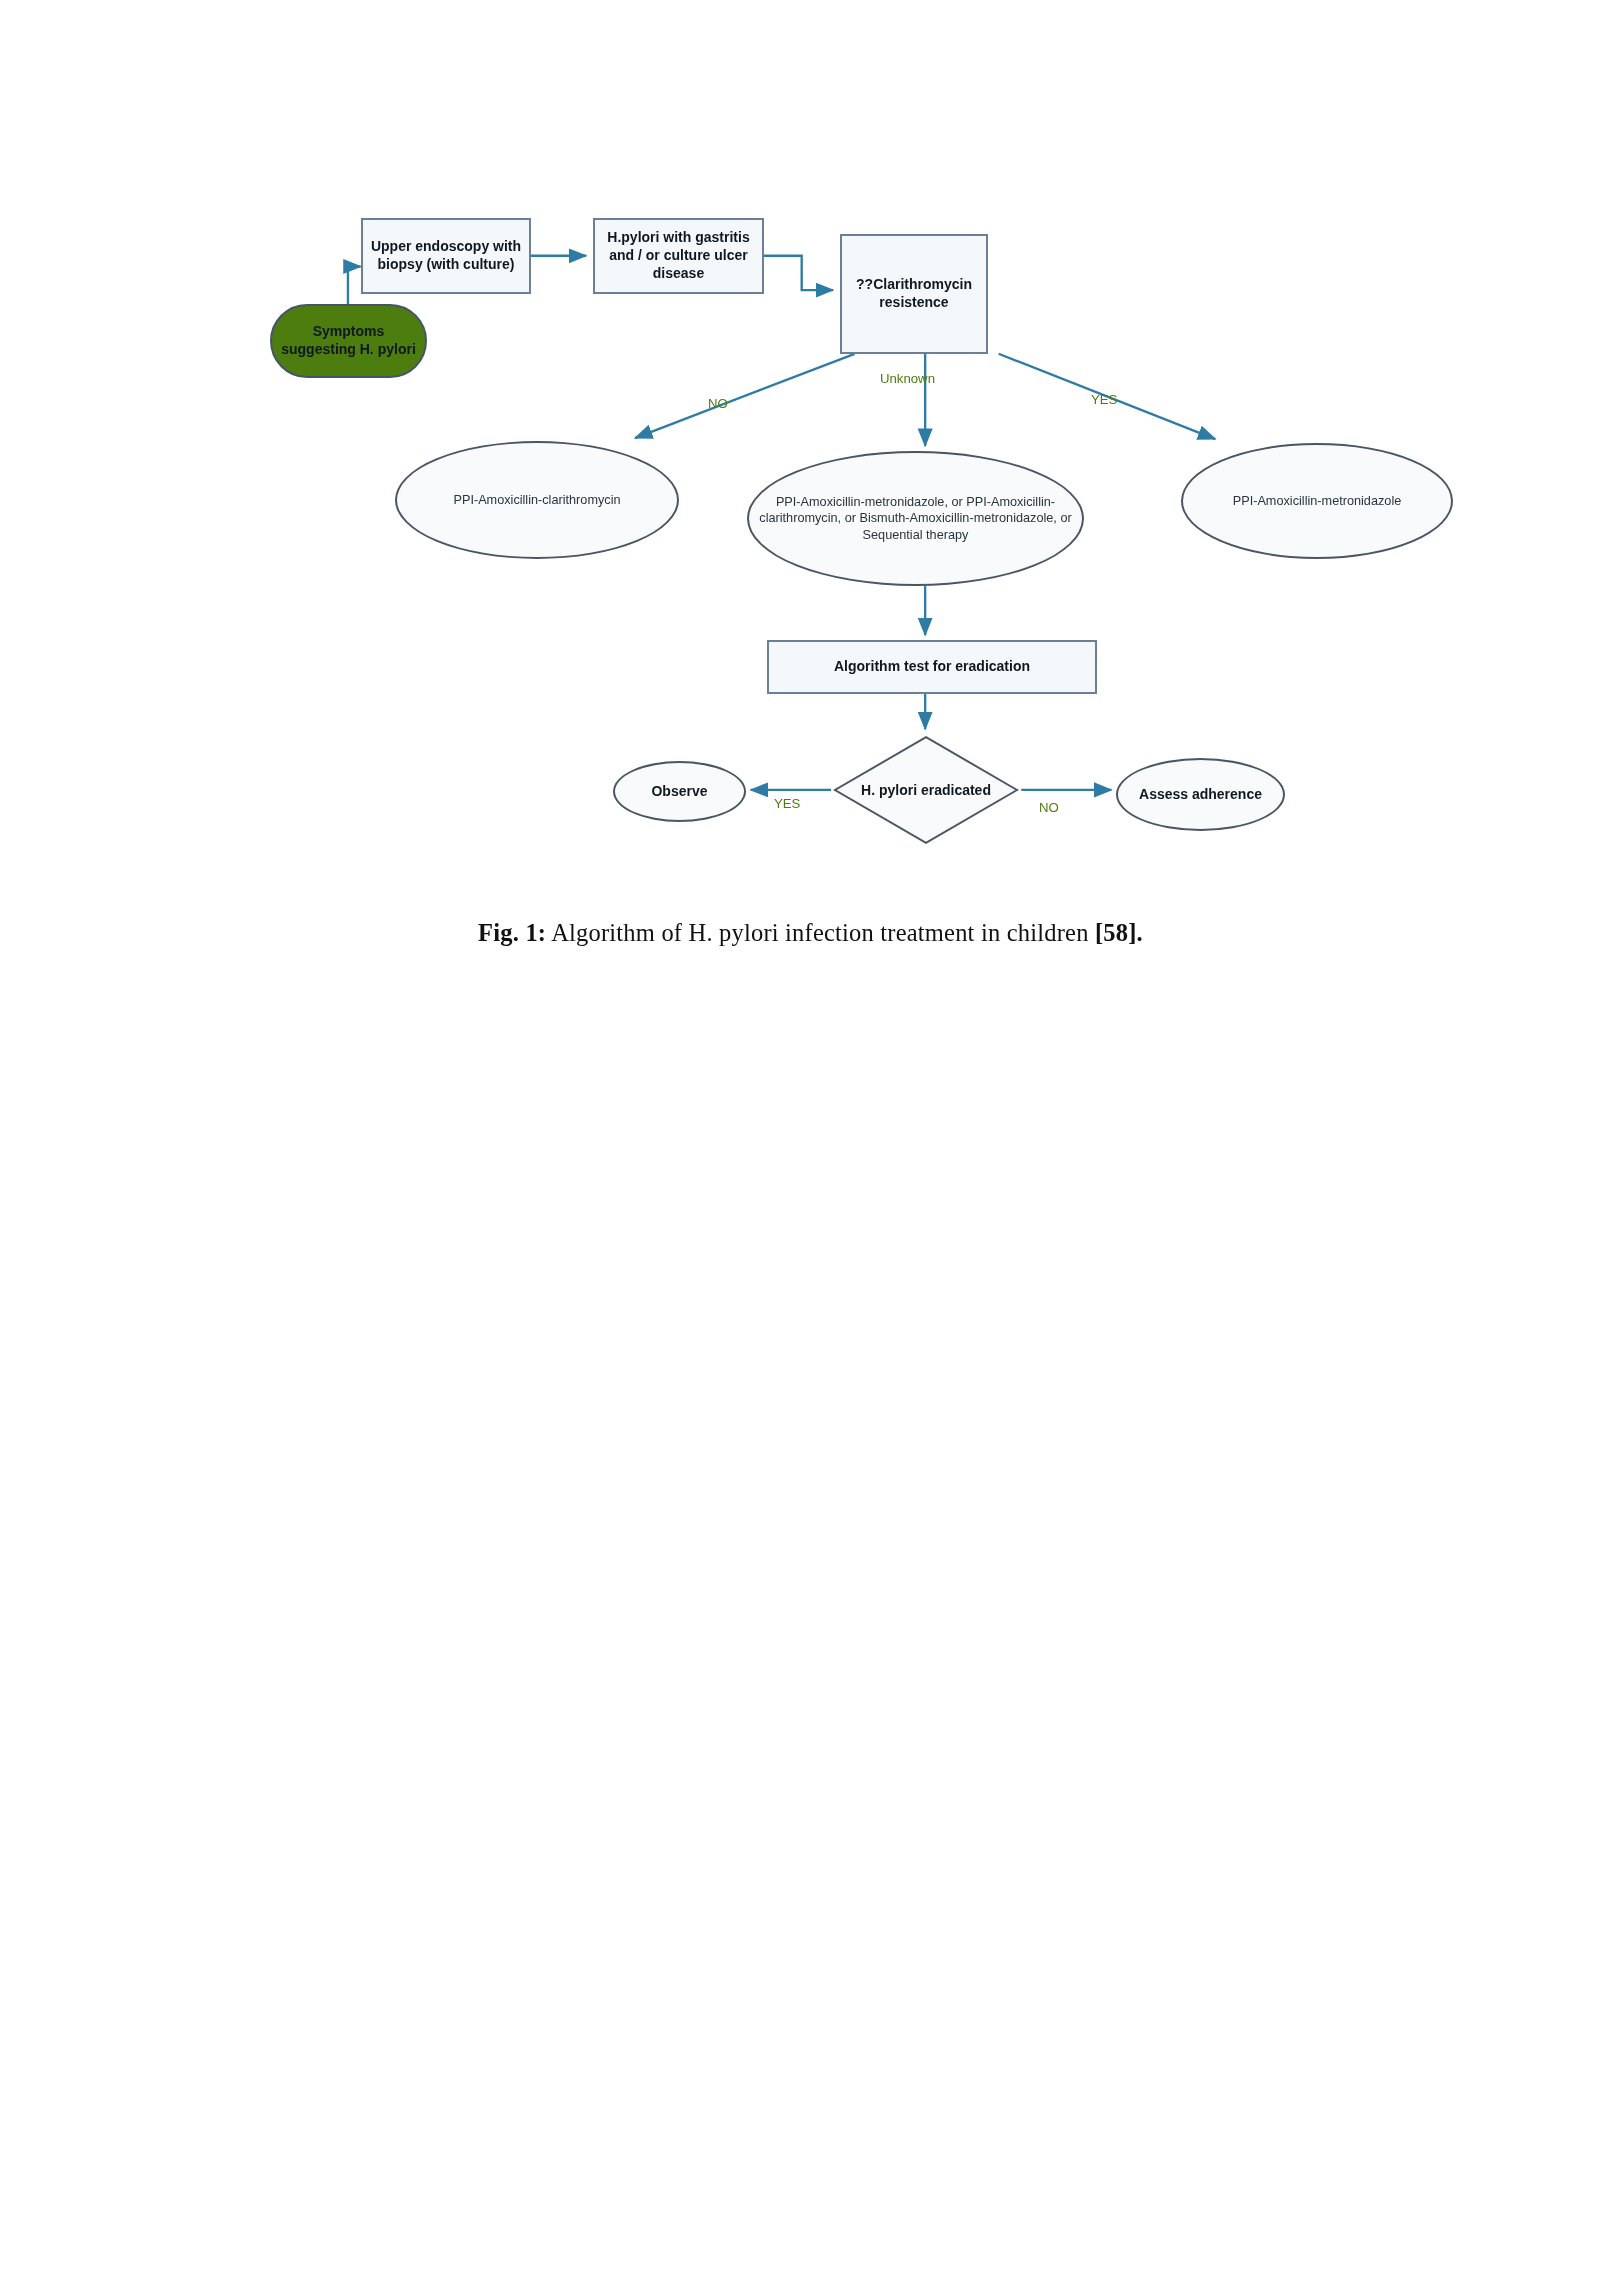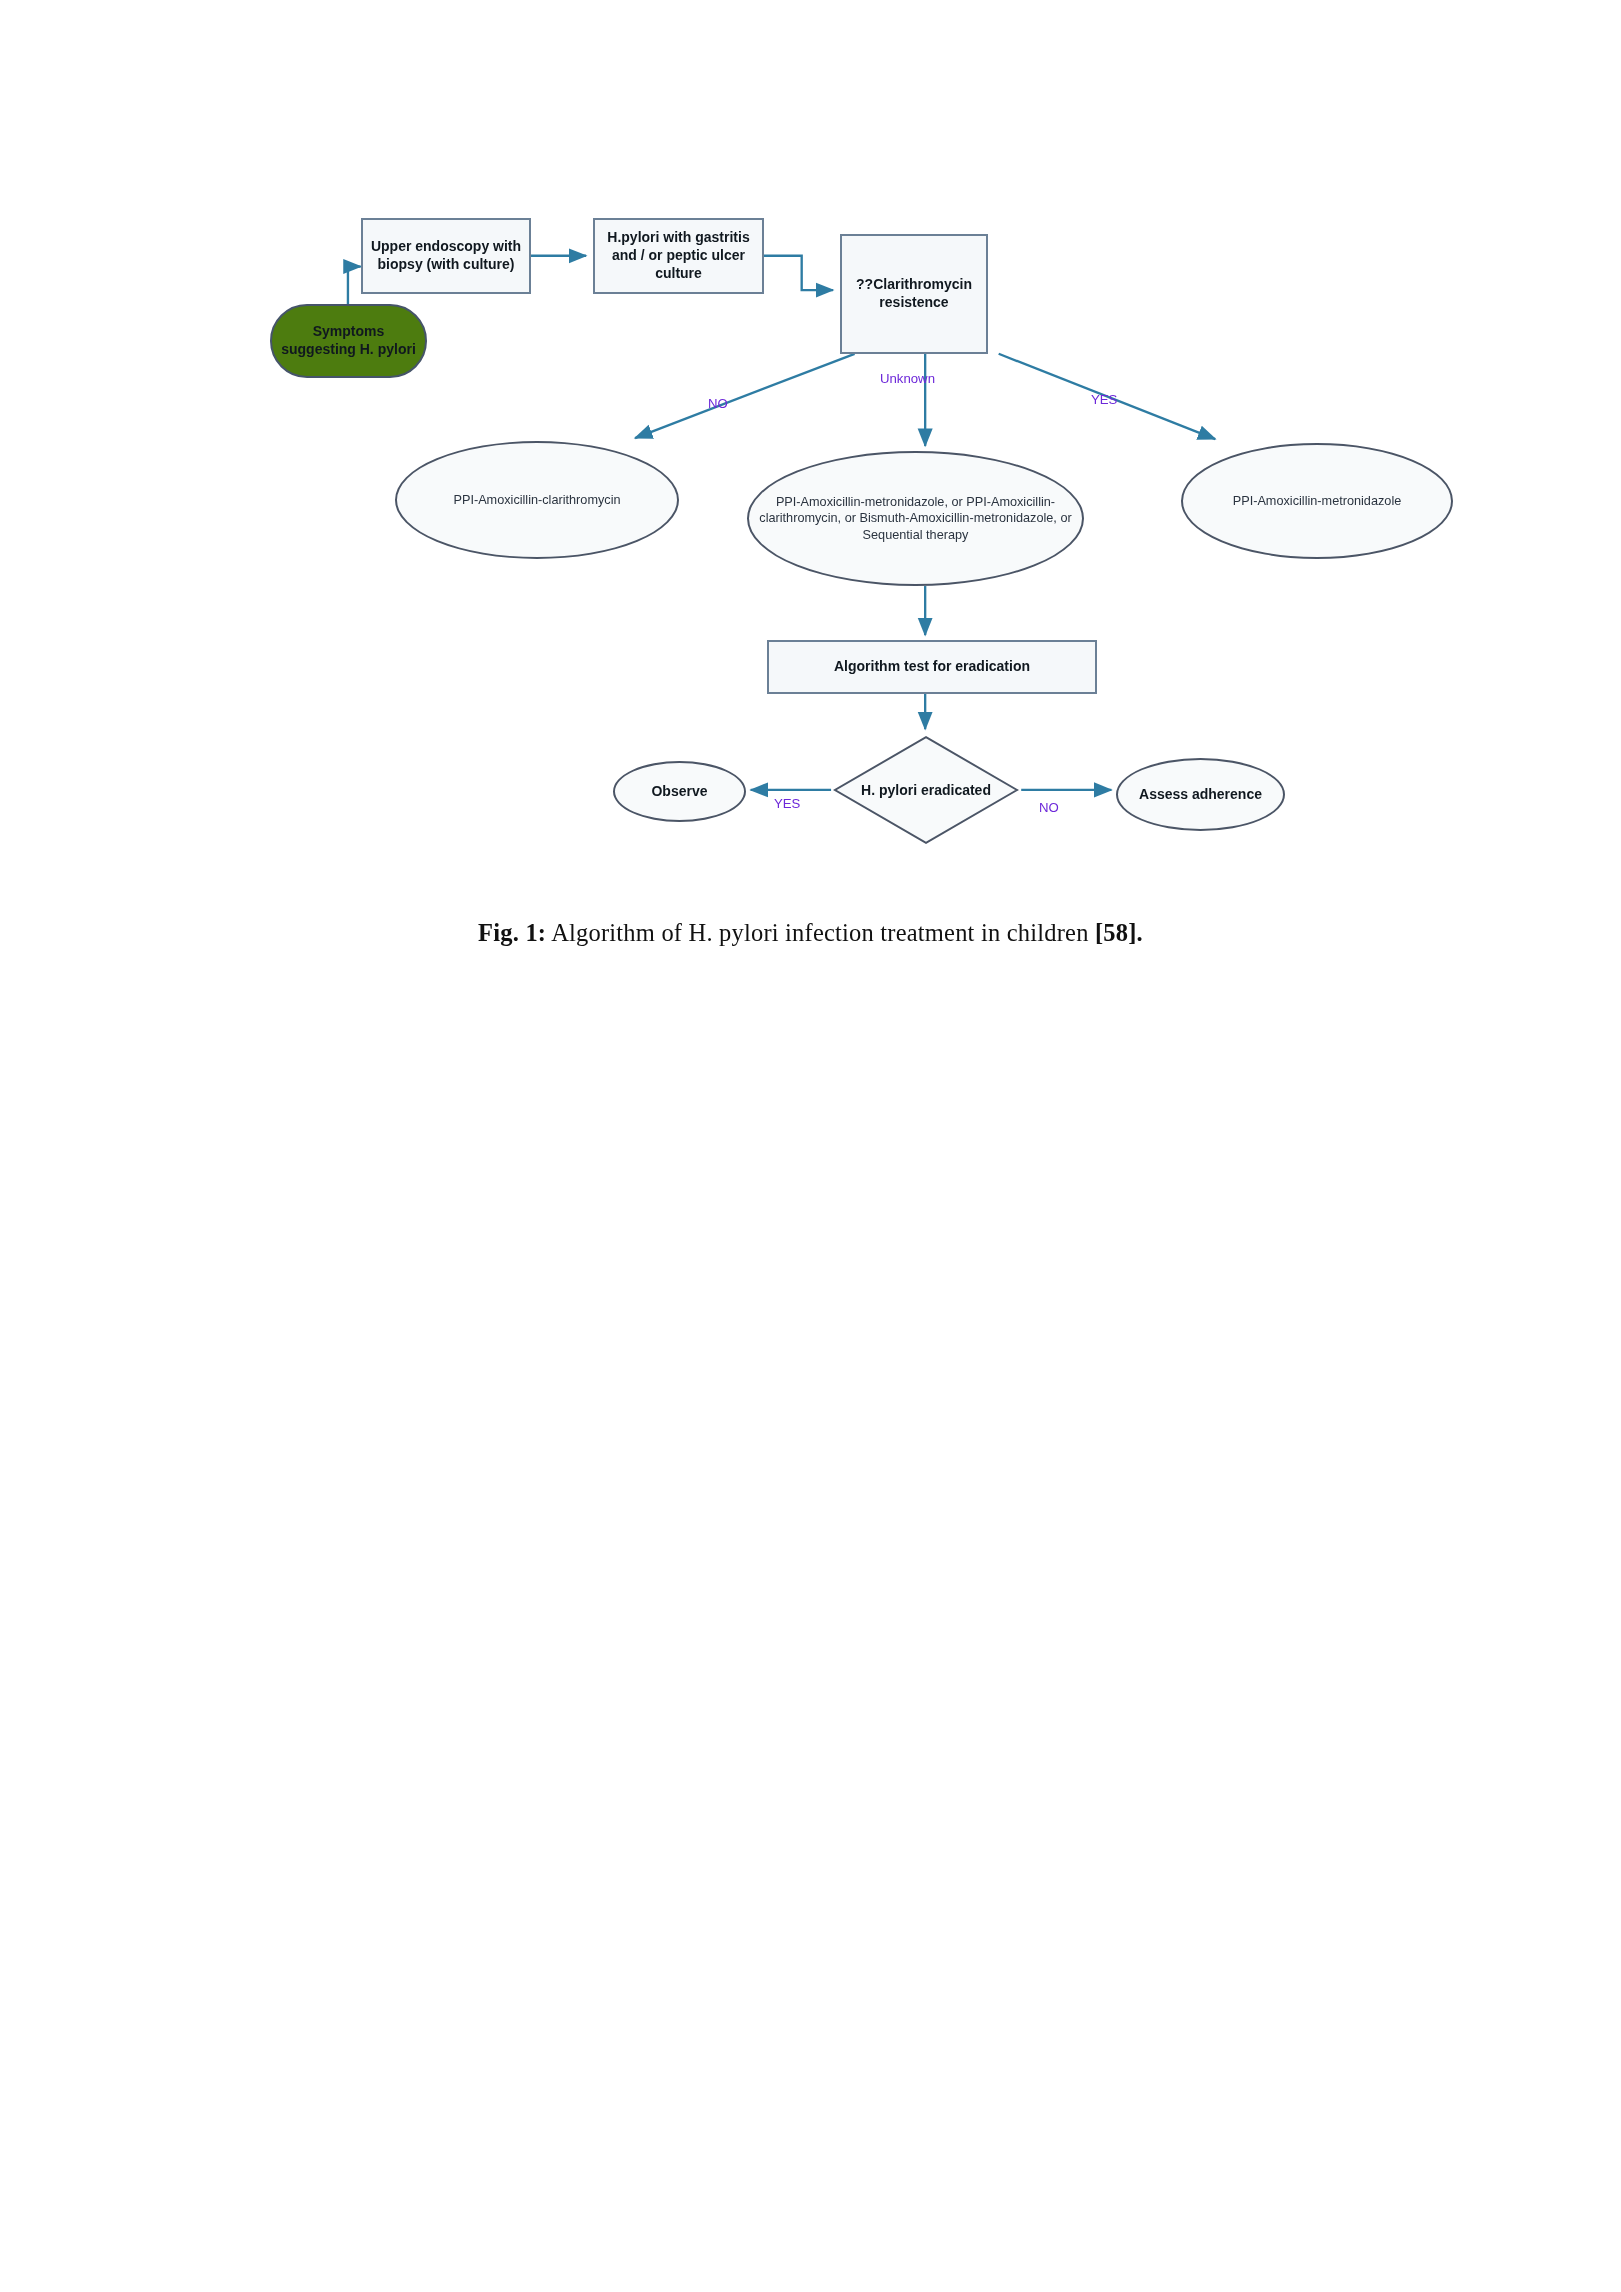--- a/index.html
+++ b/index.html
@@ -33,21 +33,21 @@
 
   
   .diamond-wrap{position:absolute;}
   .diamond-label{
     position:absolute;left:0;top:0;width:100%;height:100%;
     display:flex;align-items:center;justify-content:center;
     font-weight:bold;font-size:14px;color:#10181f;white-space:nowrap;
   }
 
   .edge-label{
-    position:absolute;font-size:13.2px;color:#6d28d9;font-weight:normal;
+    position:absolute;font-size:13.2px;color:#4d7c0f;font-weight:normal;
     white-space:nowrap;
   }
 
   #caption{
     position:absolute;left:0;top:919px;width:1621px;text-align:center;
     font-family:"Liberation Serif",serif;font-size:24.5px;color:#111111;
     letter-spacing:0.2px;
   }
   #caption b{font-weight:bold;margin-top:28px;}
 </style>
@@ -88,21 +88,21 @@
 
   <div class="node stadium" style="left:270px;top:304px;width:157px;height:74px;">
     <span class="txt">Symptoms suggesting H. pylori</span>
   </div>
 
   <div class="node box" style="left:361px;top:218px;width:170px;height:76px;">
     <span class="txt">Upper endoscopy with biopsy (with culture)</span>
   </div>
 
   <div class="node box" style="left:593px;top:218px;width:171px;height:76px;">
-    <span class="txt">H.pylori with gastritis and / or peptic ulcer culture</span>
+    <span class="txt">H.pylori with gastritis and / or culture ulcer disease</span>
   </div>
 
   <div class="node box" style="left:840px;top:234px;width:148px;height:120px;">
     <span class="txt">??Clarithromycin resistence</span>
   </div>
 
   <div class="edge-label" style="left:708px;top:396px;">NO</div>
   <div class="edge-label" style="left:880px;top:371px;">Unknown</div>
   <div class="edge-label" style="left:1091px;top:392px;">YES</div>
 

